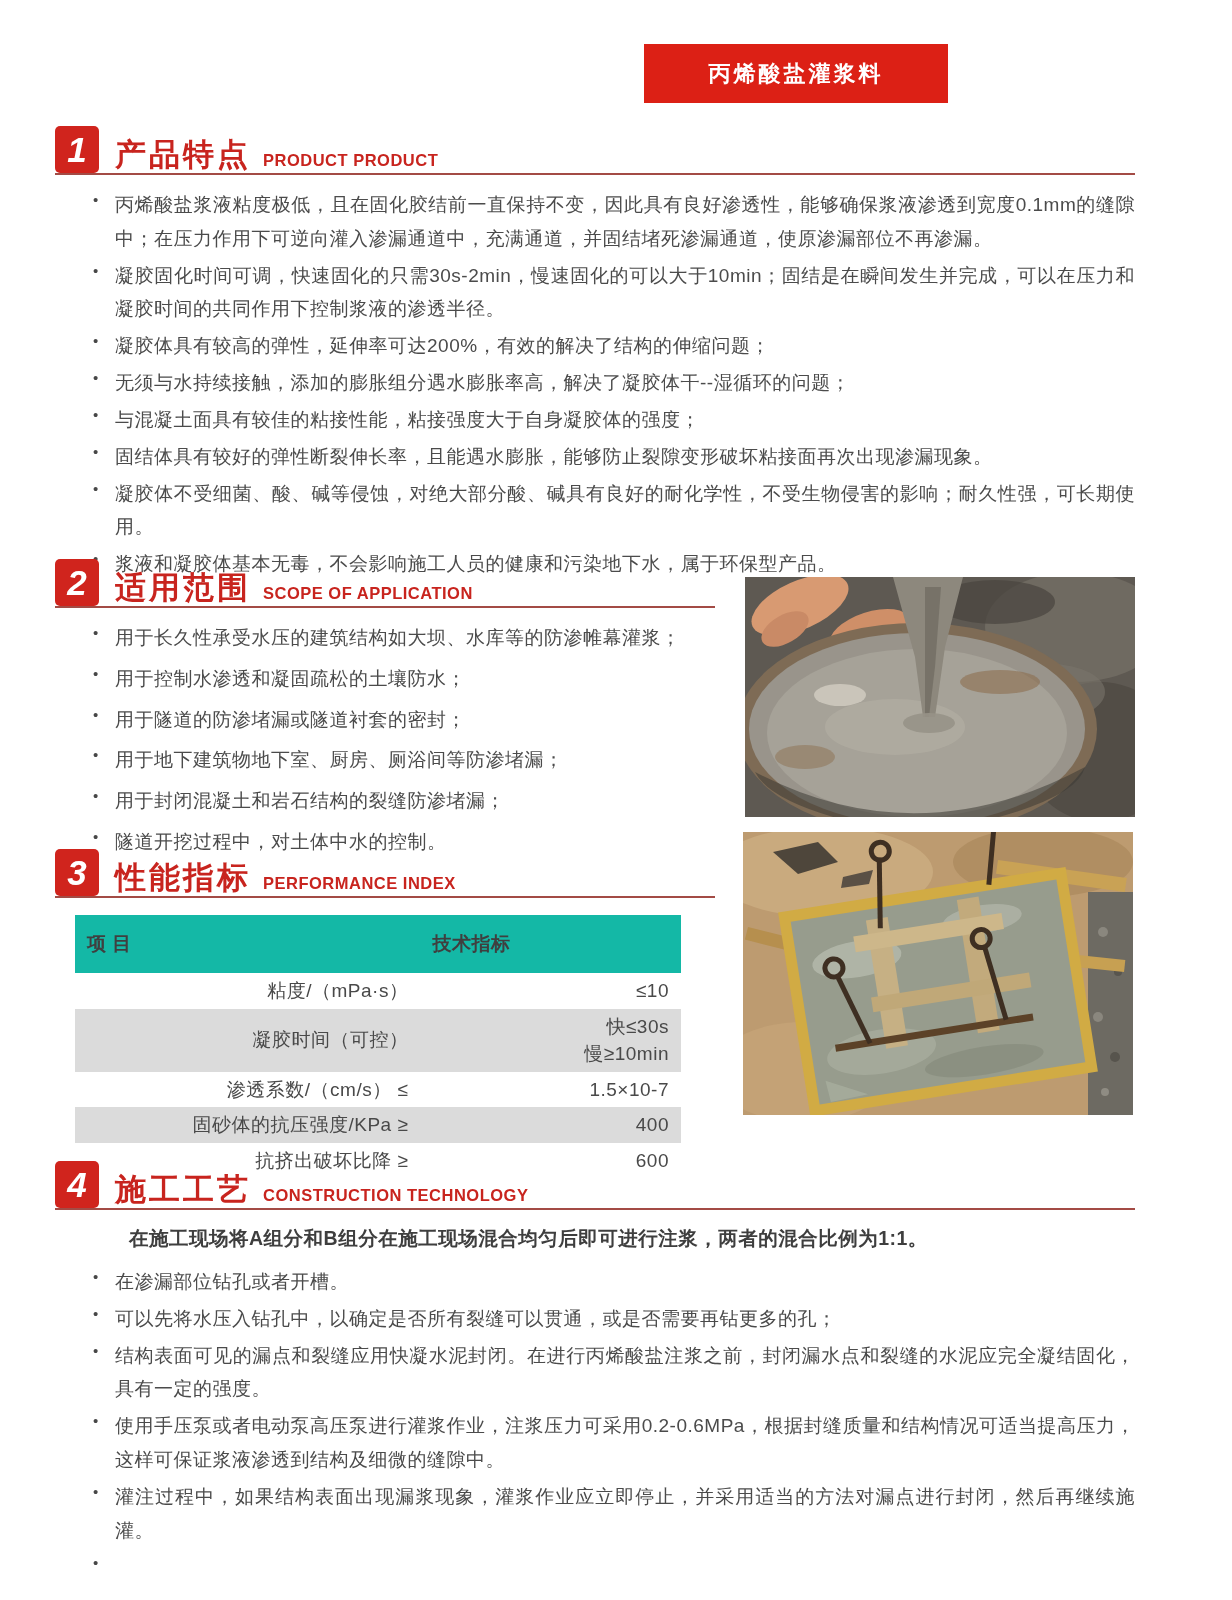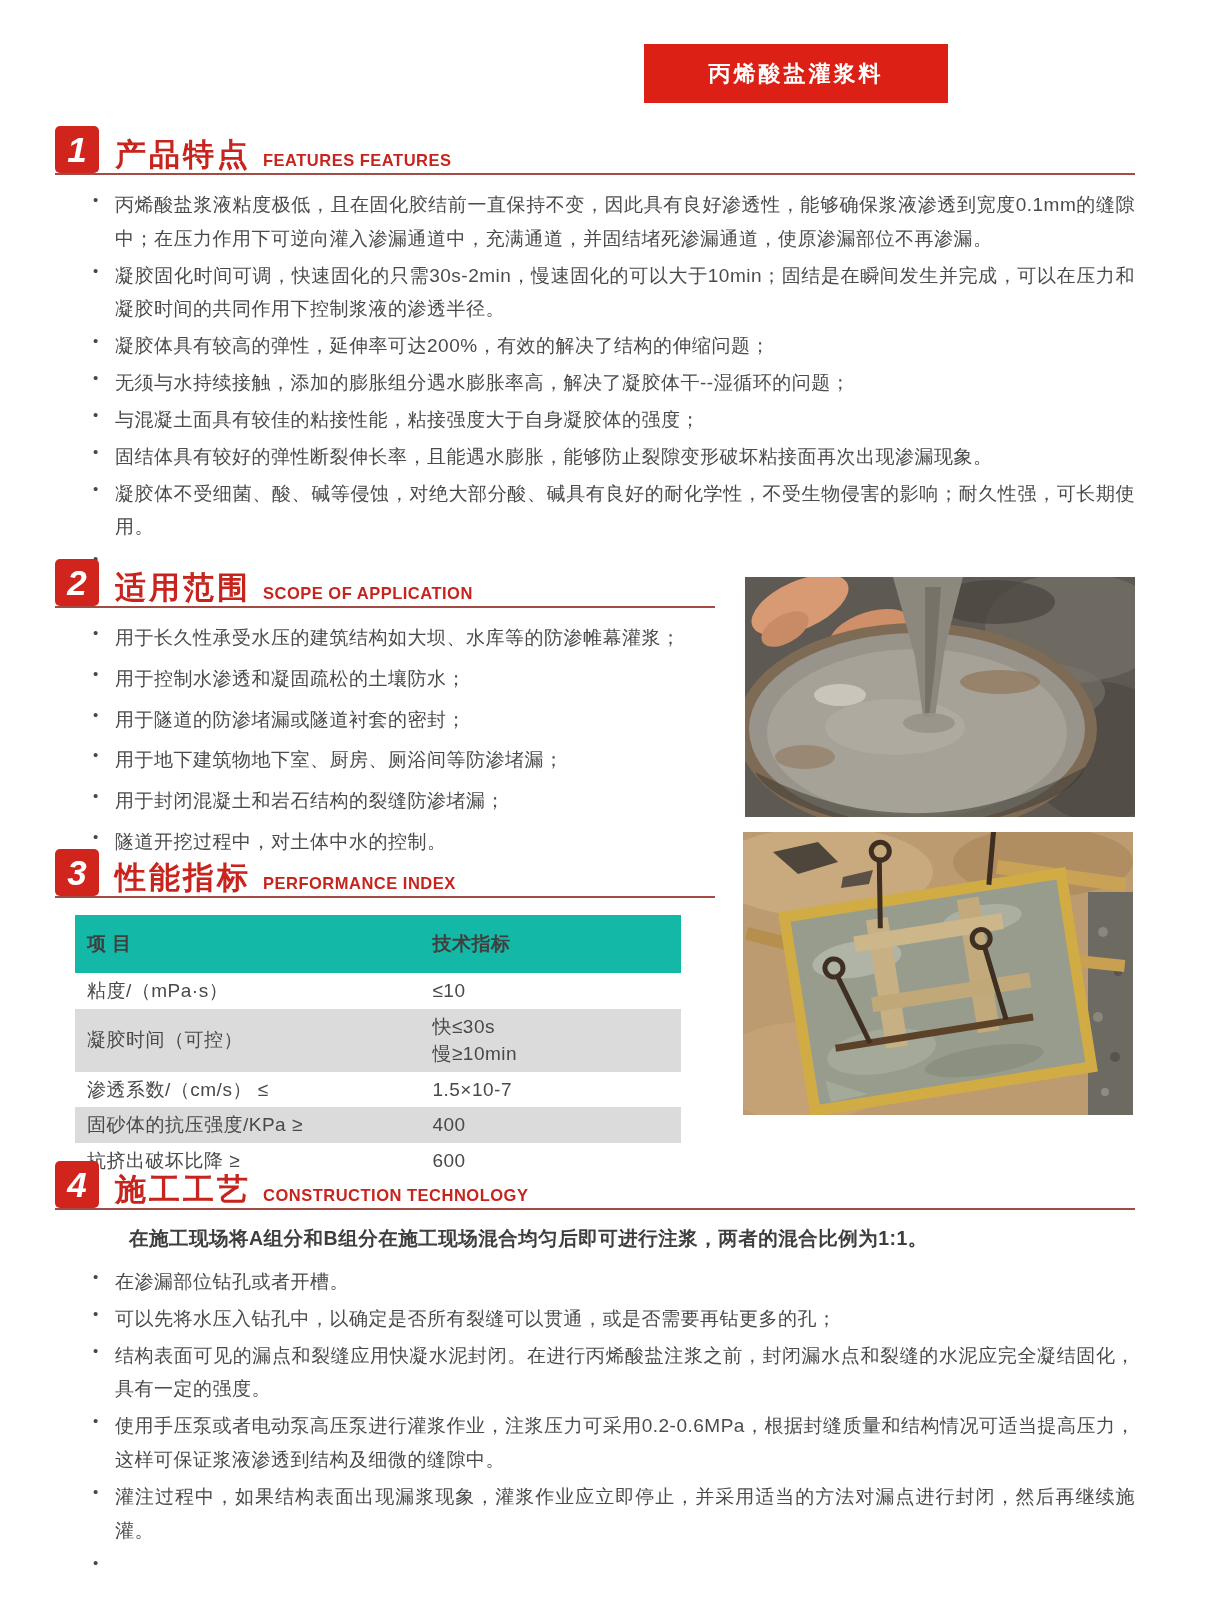--- a/index.html
+++ b/index.html
@@ -50,21 +50,21 @@
   .scope-list li{margin-bottom:7px;}
   
   .perf-table{
     width:606px;margin:17px 0 0 20px;border-collapse:collapse;
     font-size:19px;color:#494949;letter-spacing:0.5px;
   }
   .perf-table th{
     text-align:left;font-weight:700;color:#3f3f3f;
     padding:16px 12px;background:#14b8a6;
   }
-  .perf-table td{padding:4px 12px;line-height:1.45;}
+  .perf-table td{padding:4px 12px;line-height:1.45;text-align:right;}
   .perf-table .stripe{background:#dbdbdb;}
   .perf-table .col-item{width:57%;}
   
   .intro{
     margin:15px 0 2px 74px;
     font-size:19.5px;font-weight:700;color:#3e3e3e;letter-spacing:0.5px;
   }
   
   .photo{position:absolute;display:block;}
   .photo svg{display:block;width:100%;height:100%;}
@@ -73,31 +73,31 @@
 <body>
 
 <div class="page">
 
   <div class="banner">丙烯酸盐灌浆料</div>
 
   <div class="section" style="top:123px;width:1080px;">
     <div class="sec-header">
       <div class="sec-num">1</div>
       <div class="sec-title">产品特点</div>
-      <div class="sec-sub">FEATURES FEATURES</div>
+      <div class="sec-sub">PRODUCT PRODUCT</div>
     </div>
     <ul class="bullets">
       <li><span class="dot">•</span><span>丙烯酸盐浆液粘度极低，且在固化胶结前一直保持不变，因此具有良好渗透性，能够确保浆液渗透到宽度0.1mm的缝隙中；在压力作用下可逆向灌入渗漏通道中，充满通道，并固结堵死渗漏通道，使原渗漏部位不再渗漏。</span></li>
       <li><span class="dot">•</span><span>凝胶固化时间可调，快速固化的只需30s-2min，慢速固化的可以大于10min；固结是在瞬间发生并完成，可以在压力和凝胶时间的共同作用下控制浆液的渗透半径。</span></li>
       <li><span class="dot">•</span><span>凝胶体具有较高的弹性，延伸率可达200%，有效的解决了结构的伸缩问题；</span></li>
       <li><span class="dot">•</span><span>无须与水持续接触，添加的膨胀组分遇水膨胀率高，解决了凝胶体干--湿循环的问题；</span></li>
       <li><span class="dot">•</span><span>与混凝土面具有较佳的粘接性能，粘接强度大于自身凝胶体的强度；</span></li>
       <li><span class="dot">•</span><span>固结体具有较好的弹性断裂伸长率，且能遇水膨胀，能够防止裂隙变形破坏粘接面再次出现渗漏现象。</span></li>
       <li><span class="dot">•</span><span>凝胶体不受细菌、酸、碱等侵蚀，对绝大部分酸、碱具有良好的耐化学性，不受生物侵害的影响；耐久性强，可长期使用。</span></li>
-      <li><span class="dot">•</span></li>
+      <li><span class="dot">•</span><span>浆液和凝胶体基本无毒，不会影响施工人员的健康和污染地下水，属于环保型产品。</span></li>
     </ul>
   </div>
 
   <div class="section" style="top:556px;width:660px;">
     <div class="sec-header">
       <div class="sec-num">2</div>
       <div class="sec-title">适用范围</div>
       <div class="sec-sub">SCOPE OF APPLICATION</div>
     </div>
     <ul class="bullets scope-list">

